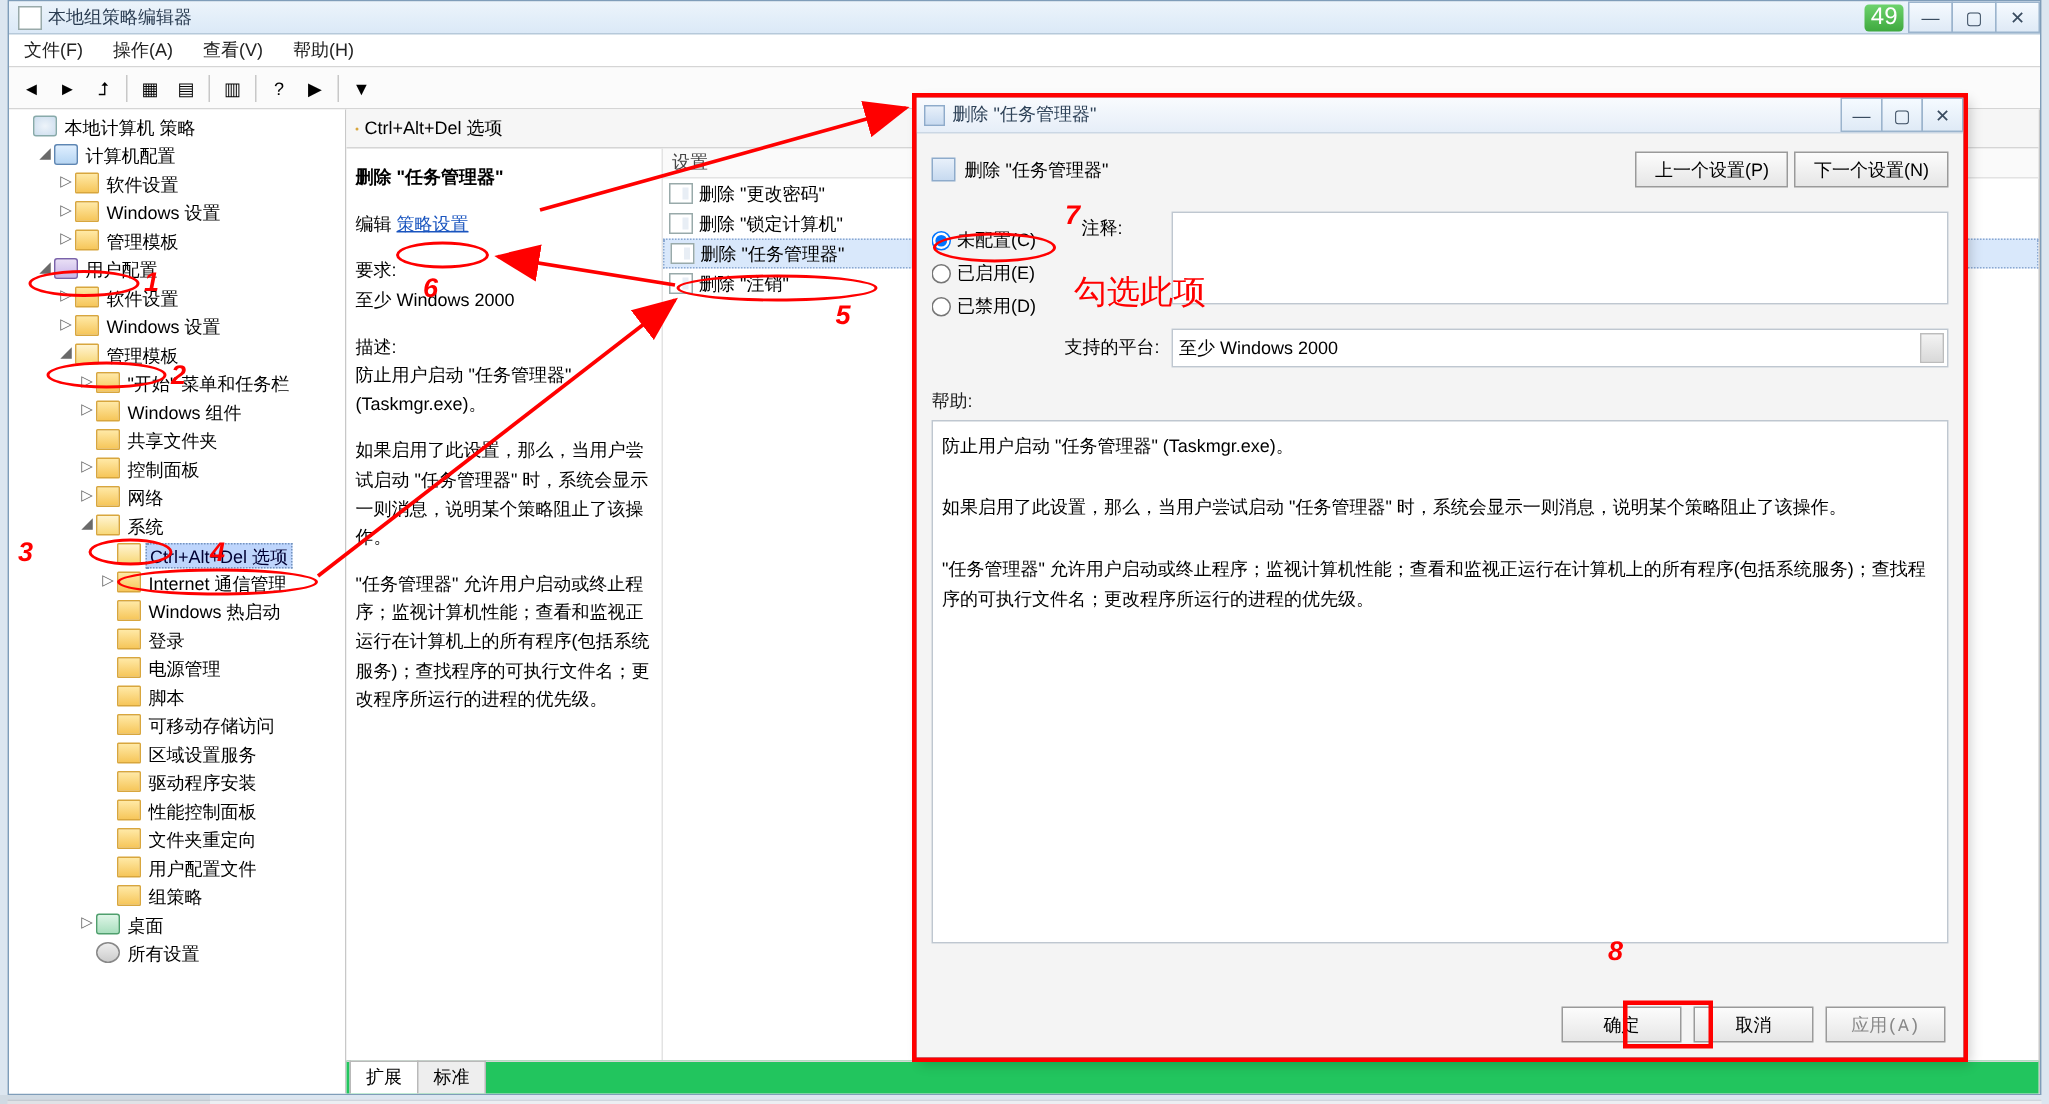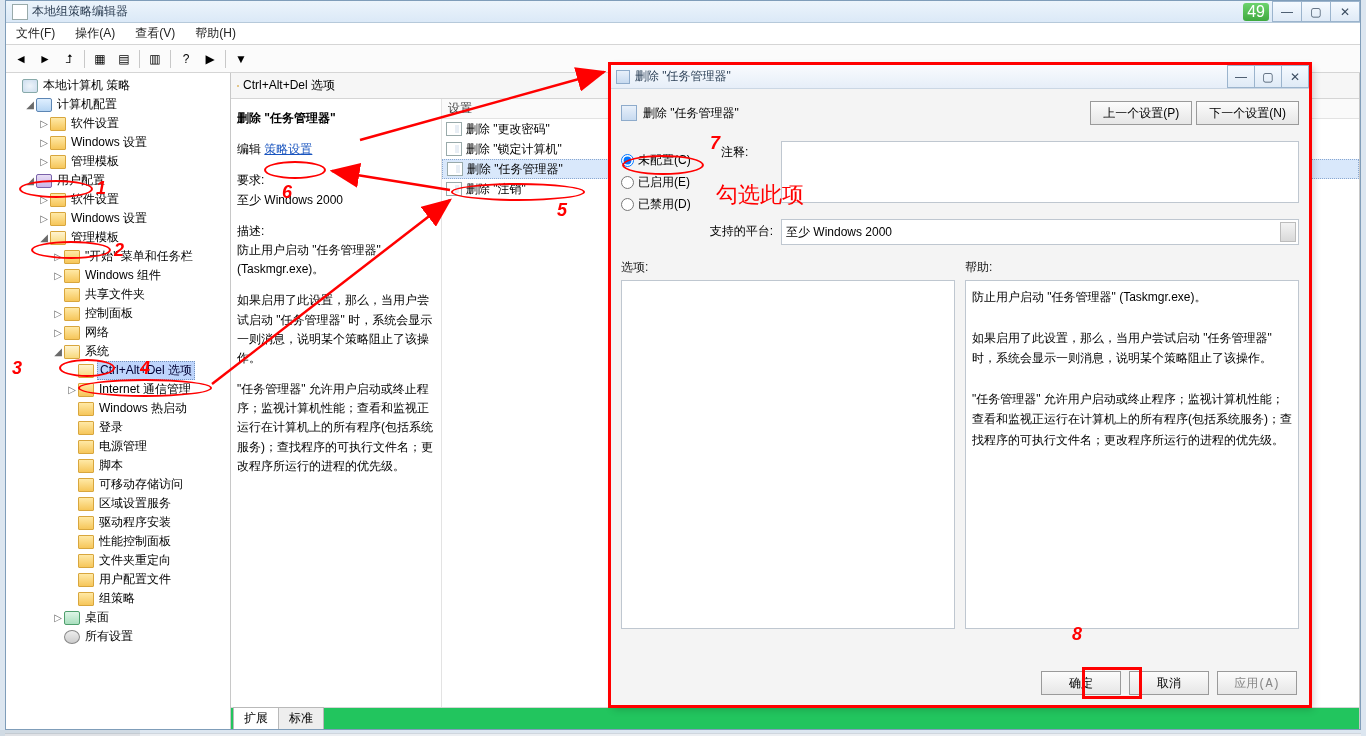--- a/index.html
+++ b/index.html
@@ -16,21 +16,21 @@
 .menubar { height:22px; border-bottom:1px solid #d5d5d5; display:flex; align-items:center; }
 .menubar span { padding:3px 10px; color:#222; cursor:default; }
 .toolbar { height:28px; border-bottom:1px solid #d5d5d5; display:flex; align-items:center; padding-left:4px; gap:2px; background:#fbfbfb; }
 .tb-btn { width:22px; height:22px; border:1px solid transparent; background:transparent; display:inline-flex; align-items:center; justify-content:center;}
 .tb-sep { width:1px; height:18px; background:#c8c8c8; margin:0 2px; }
 
 .content { position:absolute; left:0; top:72px; right:0; bottom:0; display:flex; }
 .tree-pane { width:225px; border-right:1px solid #c8c8c8; overflow:auto; background:#fff; padding:3px 2px 3px 4px; }
 .tree ul { list-style:none; }
 .tree li { white-space:nowrap; padding:1px 0; }
-.tree .row { display:flex; align-items:center; height:17px; }
+.tree .row { display:flex; height:17px; }
 .tree .tw { width:12px; text-align:center; color:#6a6a6a; font-size:10px; cursor:pointer; }
 .tree .ic { width:16px; height:14px; margin-right:3px; display:inline-block; }
 .ic-folder { background:linear-gradient(#ffe9a6,#f6c65a); border:1px solid #d8a63d; border-radius:1px; }
 .ic-folder-open { background:linear-gradient(#fff4d1,#f8d97b); border:1px solid #d8a63d; border-radius:1px; }
 .ic-root { background:radial-gradient(#eef4fa,#cde); border:1px solid #8aa; border-radius:2px; }
 .ic-comp { background:linear-gradient(#dfefff,#b6d5f3); border:1px solid #5d86b4; border-radius:2px; }
 .ic-user { background:linear-gradient(#e9dff5,#c8b6ea); border:1px solid #7a62aa; border-radius:2px; }
 .ic-desk { background:linear-gradient(#def5e7,#a9dfbe); border:1px solid #4f9f6d; border-radius:2px; }
 .ic-gear { background:linear-gradient(#eee,#ccc); border:1px solid #888; border-radius:50%; }
 .tree .lbl { padding:0 2px; }
@@ -441,24 +441,20 @@
     <div class="dlg-rline">
       <div class="dlg-platlbl">支持的平台:</div>
       <div class="dlg-plat">
         <span>至少 Windows 2000</span>
         <span class="sb"></span>
       </div>
     </div>
 
     <div class="dlg-split">
       <div class="dlg-box">
-        <div class="dlg-box-lbl">选项:</div>
-        <div class="dlg-box-inner"></div>
-      </div>
-      <div class="dlg-box">
         <div class="dlg-box-lbl">帮助:</div>
         <div class="dlg-box-inner">
           <div>防止用户启动 "任务管理器" (Taskmgr.exe)。</div><br>
           <div>如果启用了此设置，那么，当用户尝试启动 "任务管理器" 时，系统会显示一则消息，说明某个策略阻止了该操作。</div><br>
           <div>"任务管理器" 允许用户启动或终止程序；监视计算机性能；查看和监视正运行在计算机上的所有程序(包括系统服务)；查找程序的可执行文件名；更改程序所运行的进程的优先级。</div>
         </div>
       </div>
     </div>
 
     <div class="dlg-buttons">

